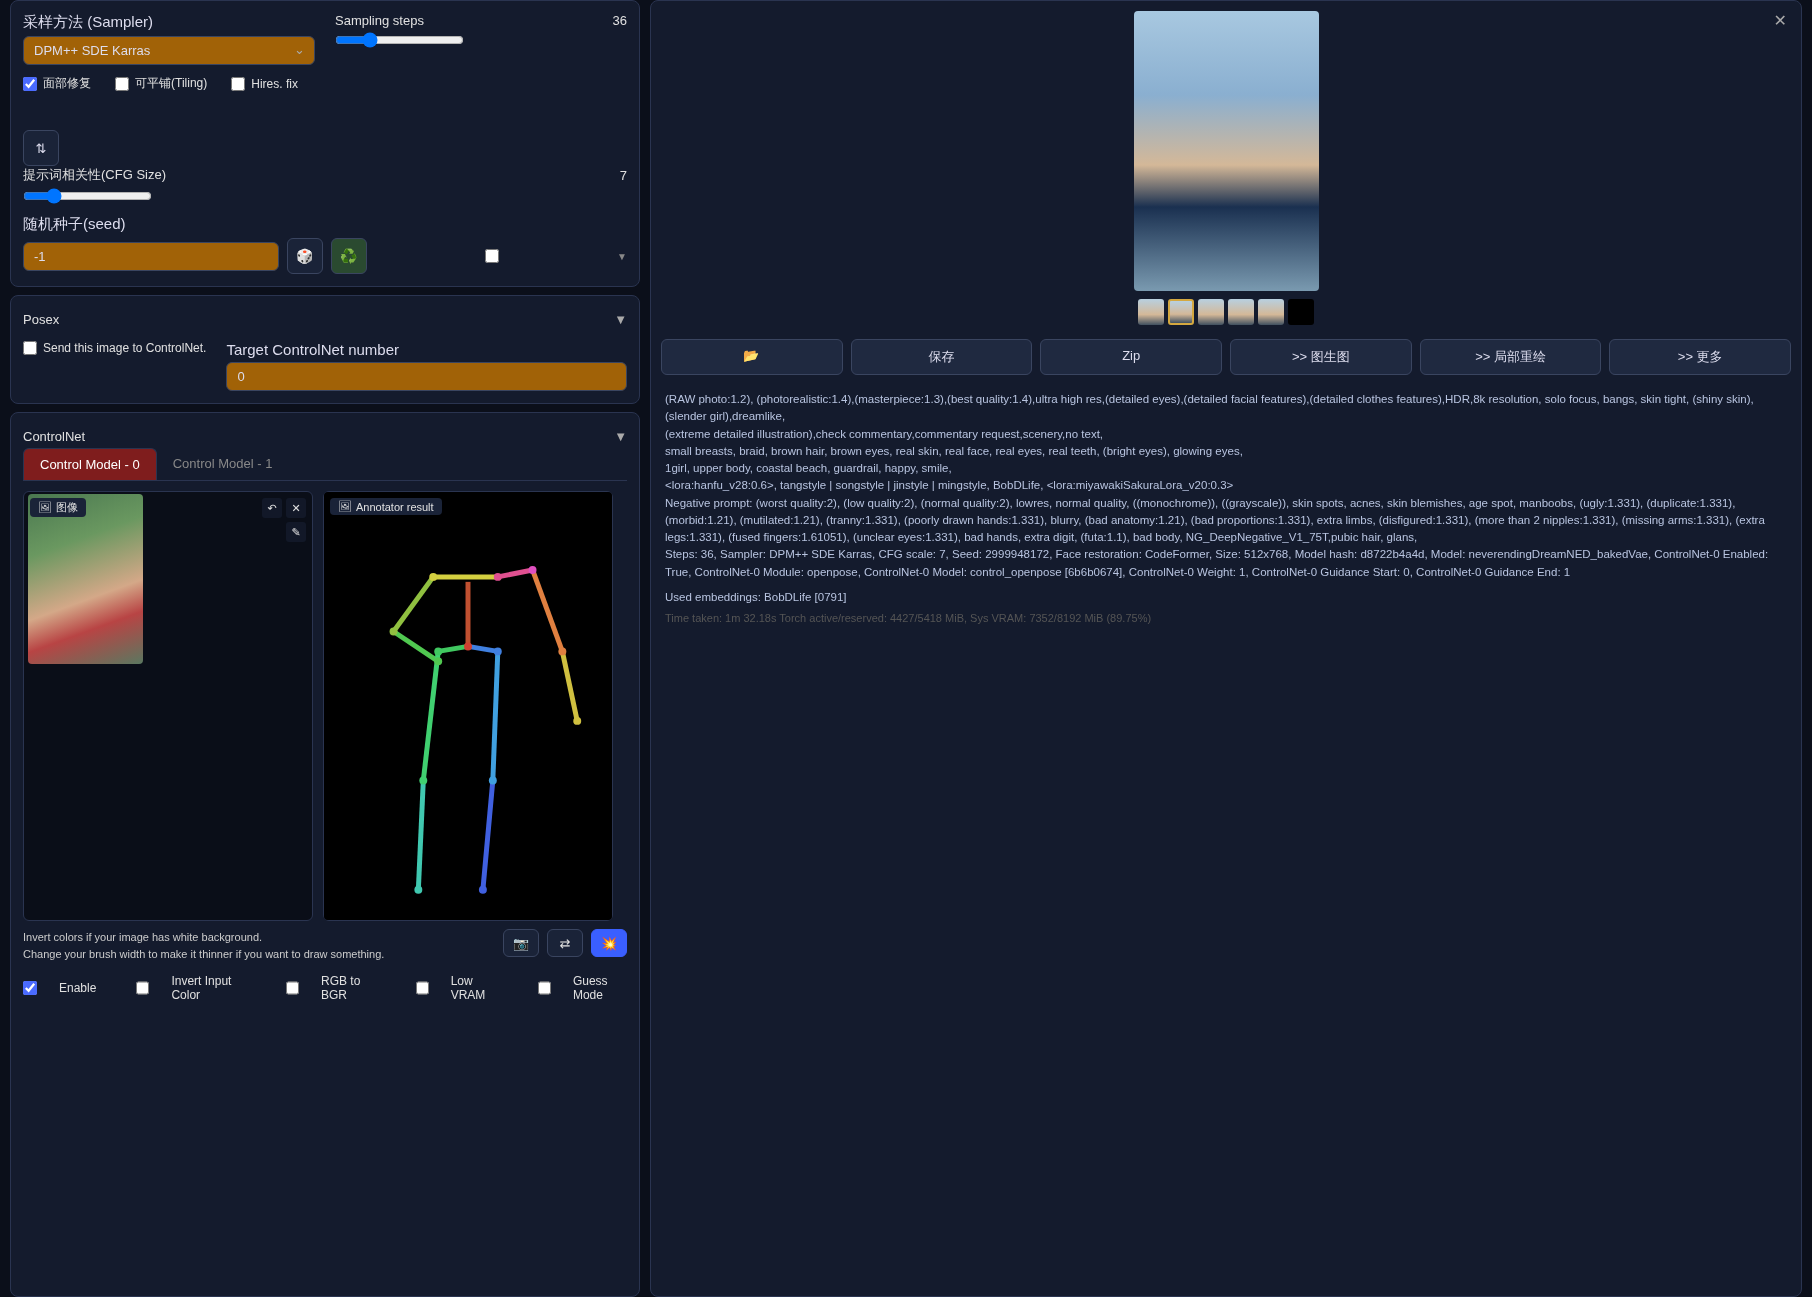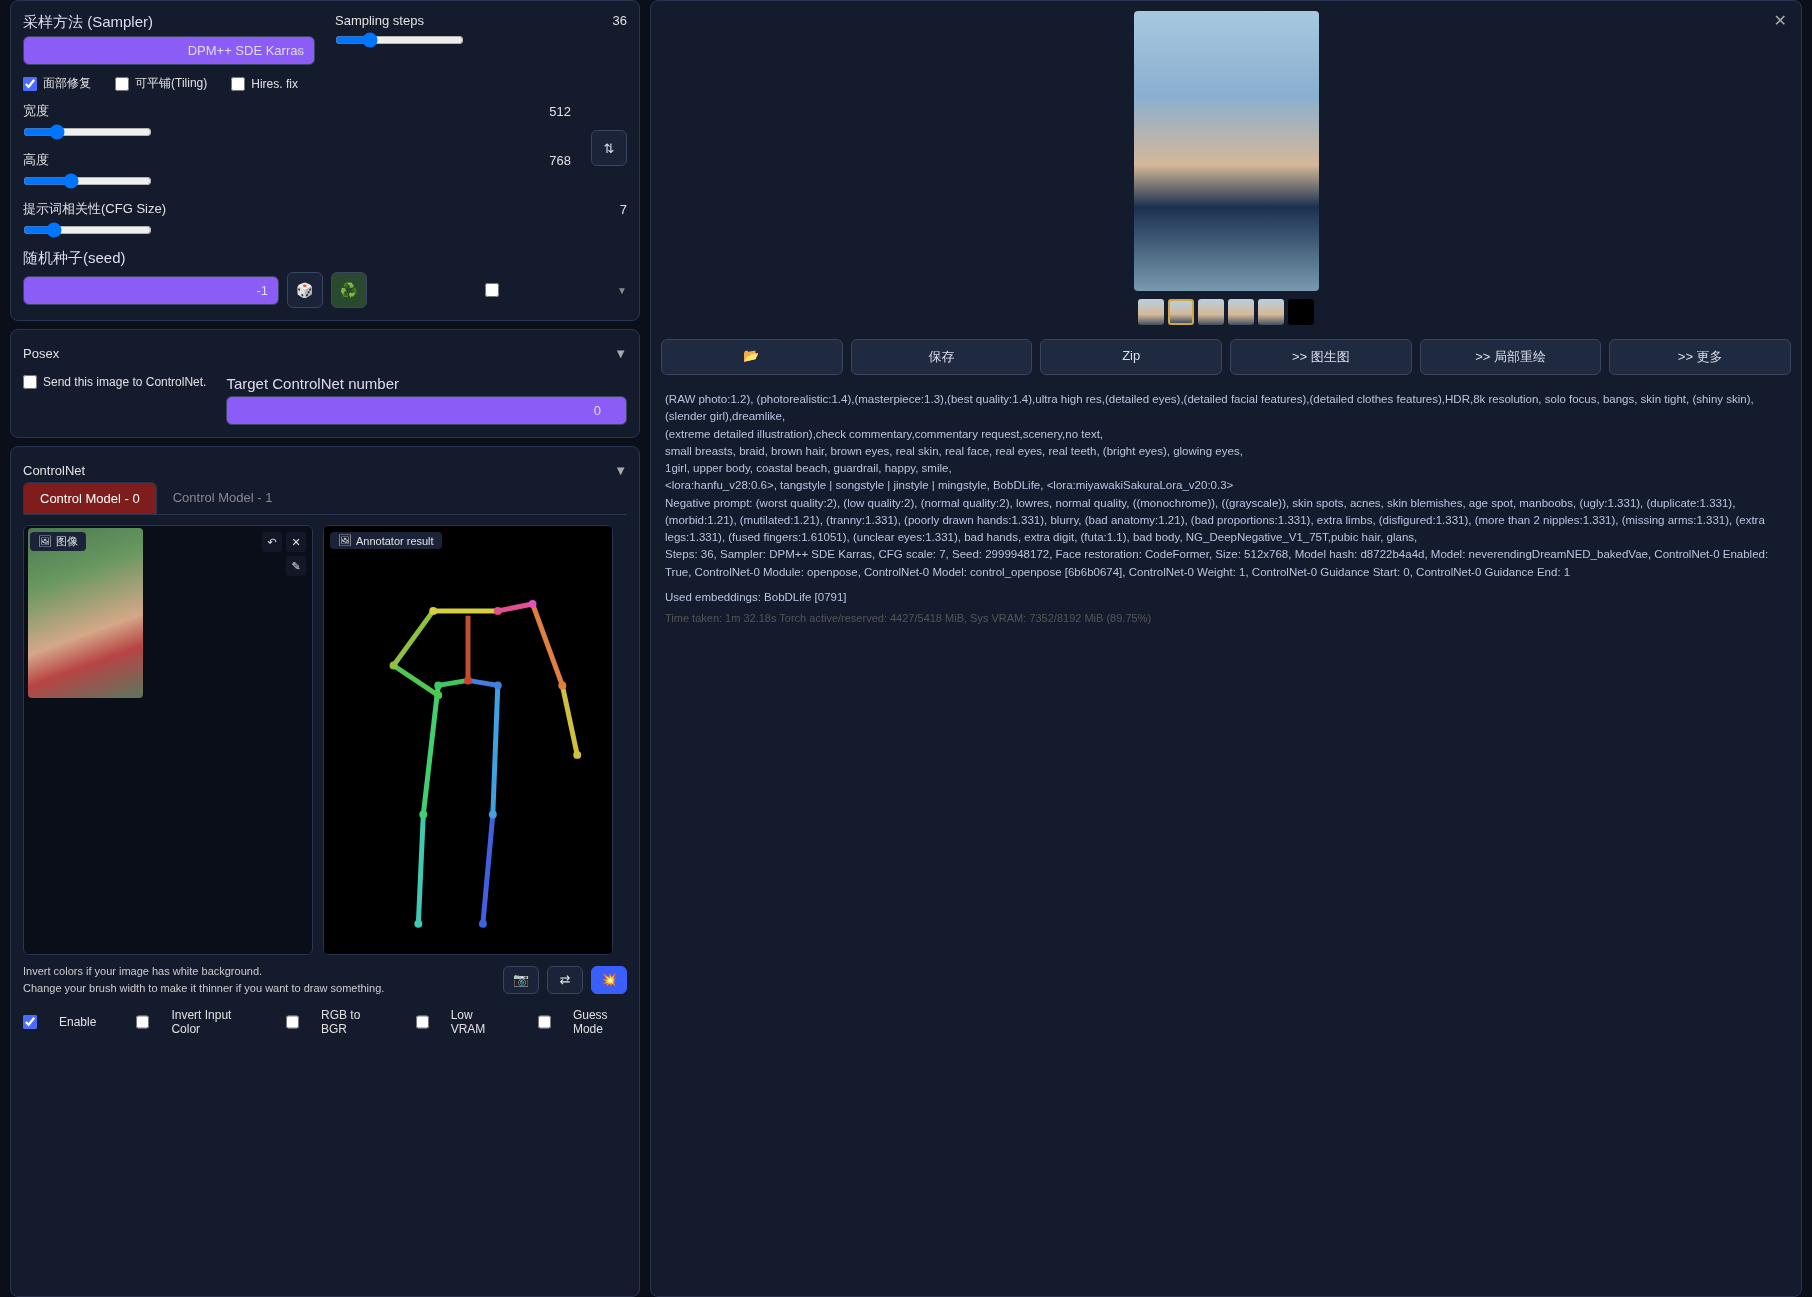--- a/index.html
+++ b/index.html
@@ -4,21 +4,21 @@
 <style>
 * { box-sizing: border-box; margin: 0; padding: 0; }
 body { background: #0b0f1a; color: #e0e0e0; font-family: -apple-system, sans-serif; font-size: 13px; overflow: hidden; }
 .app { display: flex; gap: 10px; padding: 0 10px; height: 100vh; }
 .left { flex: 1; display: flex; flex-direction: column; gap: 8px; max-width: 630px; }
 .right { flex: 1; background: #141b2d; border: 1px solid #2a3450; border-radius: 8px; padding: 10px; display: flex; flex-direction: column; position: relative; }
 .panel { background: #141b2d; border: 1px solid #2a3450; border-radius: 8px; padding: 12px; }
 .row { display: flex; gap: 20px; align-items: flex-start; }
 .col { flex: 1; }
 label.lbl { display: block; color: #dde; font-size: 15px; margin-bottom: 4px; }
-select, input[type=text], input[type=number] { background: #8b5cf6; border: 1px solid #3a4560; color: #dde; padding: 6px 10px; border-radius: 6px; width: 100%; font-size: 13px; text-align: right; }
+select, input[type=text], input[type=number] { background: #a16207; border: 1px solid #3a4560; color: #dde; padding: 6px 10px; border-radius: 6px; width: 100%; font-size: 13px; }
 select { appearance: none; }
 .select-wrap { position: relative; }
 .select-wrap::after { content: "⌄"; position: absolute; right: 10px; top: 6px; color: #aaa; pointer-events: none; }
 .checks { display: flex; gap: 24px; align-items: center; margin: 10px 0; font-size: 12px; }
 .checks label { display: flex; align-items: center; gap: 6px; cursor: pointer; }
 input[type=checkbox] { accent-color: #4a6bff; width: 14px; height: 14px; }
 .swap-btn { width: 36px; height: 36px; background: #1a2338; border: 1px solid #3a4560; border-radius: 6px; color: #dde; display: flex; align-items: center; justify-content: center; cursor: pointer; }
 .seed-row { display: flex; gap: 8px; align-items: center; }
 .seed-row input { flex: 1; }
 .icon-btn { width: 36px; height: 36px; background: #1a2338; border: 1px solid #3a4560; border-radius: 6px; display: flex; align-items: center; justify-content: center; cursor: pointer; font-size: 14px; }
@@ -93,36 +93,20 @@
             <input type="checkbox" style="">
             <span>可平铺(Tiling)</span>
           </label>
         <label>
             <input type="checkbox" style="">
             <span>Hires. fix</span>
           </label>
       </div>
 
       <div class="row">
-        <div class="col">
-          <div class="stacked">
-            <div class="top">
-              <span class="slider-label">宽度</span>
-              <span class="num">512</span>
-            </div>
-            <input type="range" min="64" max="2048" value="512" style="">
-          </div>
-          <div class="stacked">
-            <div class="top">
-              <span class="slider-label">高度</span>
-              <span class="num">768</span>
-            </div>
-            <input type="range" min="64" max="2048" value="768" style="">
-          </div>
-        </div>
         <div class="swap-wrap">
           <div class="swap-btn">⇅</div>
         </div>
       </div>
 
       <div class="stacked">
         <div class="top">
           <span class="slider-label">提示词相关性(CFG Size)</span>
           <span class="num">7</span>
         </div>
@@ -203,21 +187,21 @@
               <circle cx="255" cy="230" r="4" fill="#d0c040"></circle>
             <circle cx="115" cy="160" r="4" fill="#40c860"></circle>
               <circle cx="175" cy="160" r="4" fill="#4080e0"></circle>
             <circle cx="100" cy="290" r="4" fill="#40d070"></circle>
               <circle cx="95" cy="400" r="4" fill="#40c8b0"></circle>
             <circle cx="170" cy="290" r="4" fill="#40a0e0"></circle>
               <circle cx="160" cy="400" r="4" fill="#4060e0"></circle>
           </svg>
         </div>
       </div>
-      <div style="display:flex;justify-content:space-between;align-items:center">
+      <div style="display:flex;justify-content:space-between;align-items:flex-start">
         <div class="hint">
           <div>Invert colors if your image has white background.</div>
           <div>Change your brush width to make it thinner if you want to draw something.</div>
         </div>
         <div class="cn-bottom">
           <div class="btn-sm">📷</div>
           <div class="btn-sm">⇄</div>
           <div class="btn-sm blue">💥</div>
         </div>
       </div>

